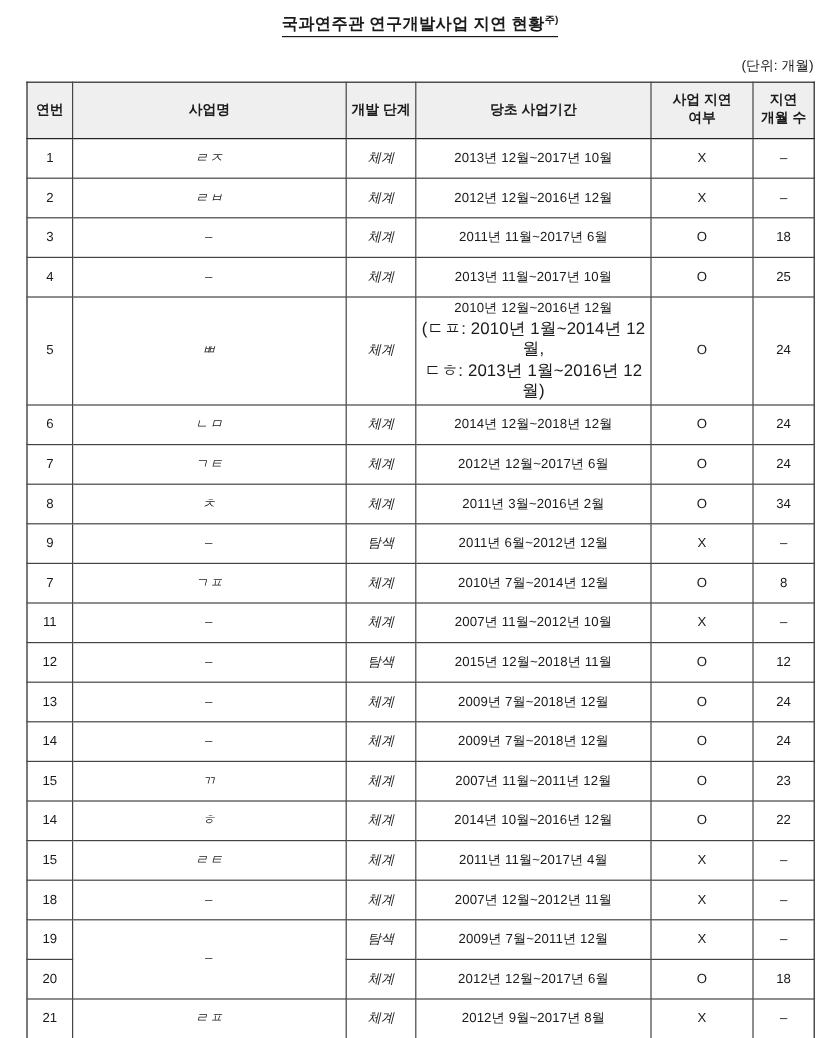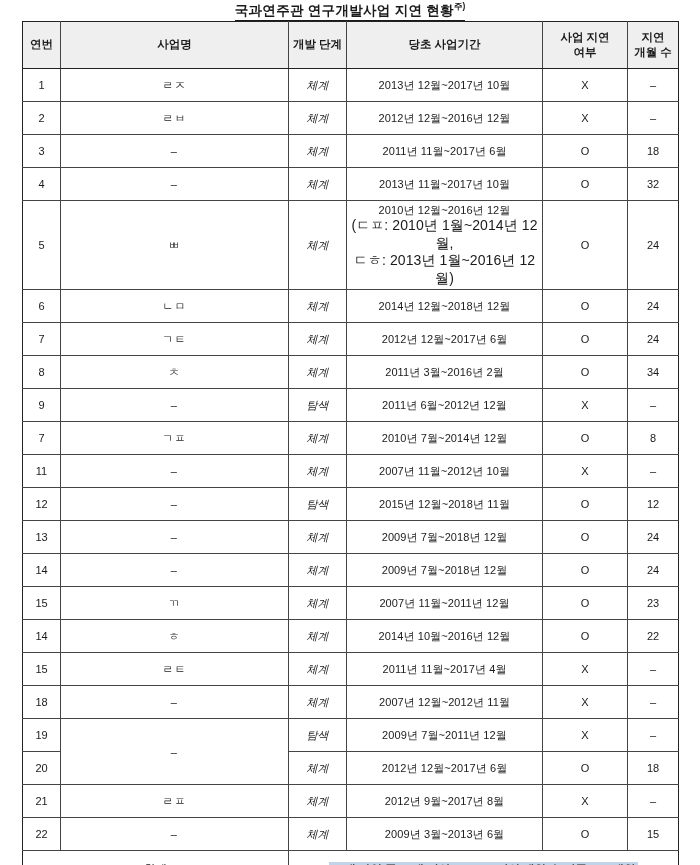--- a/index.html
+++ b/index.html
@@ -17,21 +17,21 @@
   .page {
     position: relative;
     width: 700px;
     height: 865px;
     box-sizing: border-box;
   }
 
   
   .title-wrap {
     text-align: center;
-    padding-top: 0;
+    padding-top: 11px;
   }
   .doc-title {
     display: inline-block;
     font-size: 13.5px;
     font-weight: bold;
     letter-spacing: 0.3px;
     border-bottom: 1.4px solid #1a1a1a;
     padding-bottom: 1px;
     line-height: 1.25;
   }
@@ -84,21 +84,21 @@
     font-size: 11.5px;
     height: 42px;
     border-top: 1.8px solid #222;
     border-bottom: 1.8px solid #222;
   }
   table.report tbody td {
     height: 28px;
     font-size: 11px;
   }
   td.no-cell   { font-size: 10.5px; }
-  td.name-cell { font-size: 11px; letter-spacing: 1.2px; }
+  td.name-cell { font-size: 11px; letter-spacing: 1.2px; font-style: italic; }
   td.stage-cell{ font-size: 11px; font-style: italic; }
   td.period-cell { font-size: 10.5px; letter-spacing: 0.1px; white-space: pre-line; }
   td.period-cell .sub {
     display: block;
     font-size: 14px;
     line-height: 1.25;
   }
   td.flag-cell   { font-size: 11px; }
   td.months-cell { font-size: 10.5px; }
 
@@ -130,20 +130,21 @@
 </style>
 </head>
 <body>
 
 <div class="page">
 
   <div class="title-wrap">
     <div class="doc-title"><span>국과연주관 연구개발사업 지연 현황</span><span class="sup">주)</span></div>
   </div>
 
+  <div class="unit-note">(단위: 개월)</div>
 
   <div class="table-holder">
     <table class="report">
       <colgroup>
         <col class="c-no">
           <col class="c-name">
           <col class="c-stage">
         <col class="c-period">
           <col class="c-delay">
           <col class="c-months">
@@ -184,21 +185,21 @@
             <td class="period-cell"><span>2011년 11월~2017년  6월</span></td>
             <td class="flag-cell">O</td>
             <td class="months-cell">18</td>
           </tr>
           <tr>
             <td class="no-cell">4</td>
             <td class="name-cell">–</td>
             <td class="stage-cell">체계</td>
             <td class="period-cell"><span>2013년 11월~2017년 10월</span></td>
             <td class="flag-cell">O</td>
-            <td class="months-cell">32</td>
+            <td class="months-cell">25</td>
           </tr>
           <tr class="tall">
             <td class="no-cell">5</td>
             <td class="name-cell">ㅃ</td>
             <td class="stage-cell">체계</td>
             <td class="period-cell"><span>2010년 12월~2016년 12월</span><span class="sub">(ㄷㅍ: 2010년 1월~2014년 12월,
 ㄷㅎ: 2013년 1월~2016년 12월)</span></td>
             <td class="flag-cell">O</td>
             <td class="months-cell">24</td>
           </tr>

